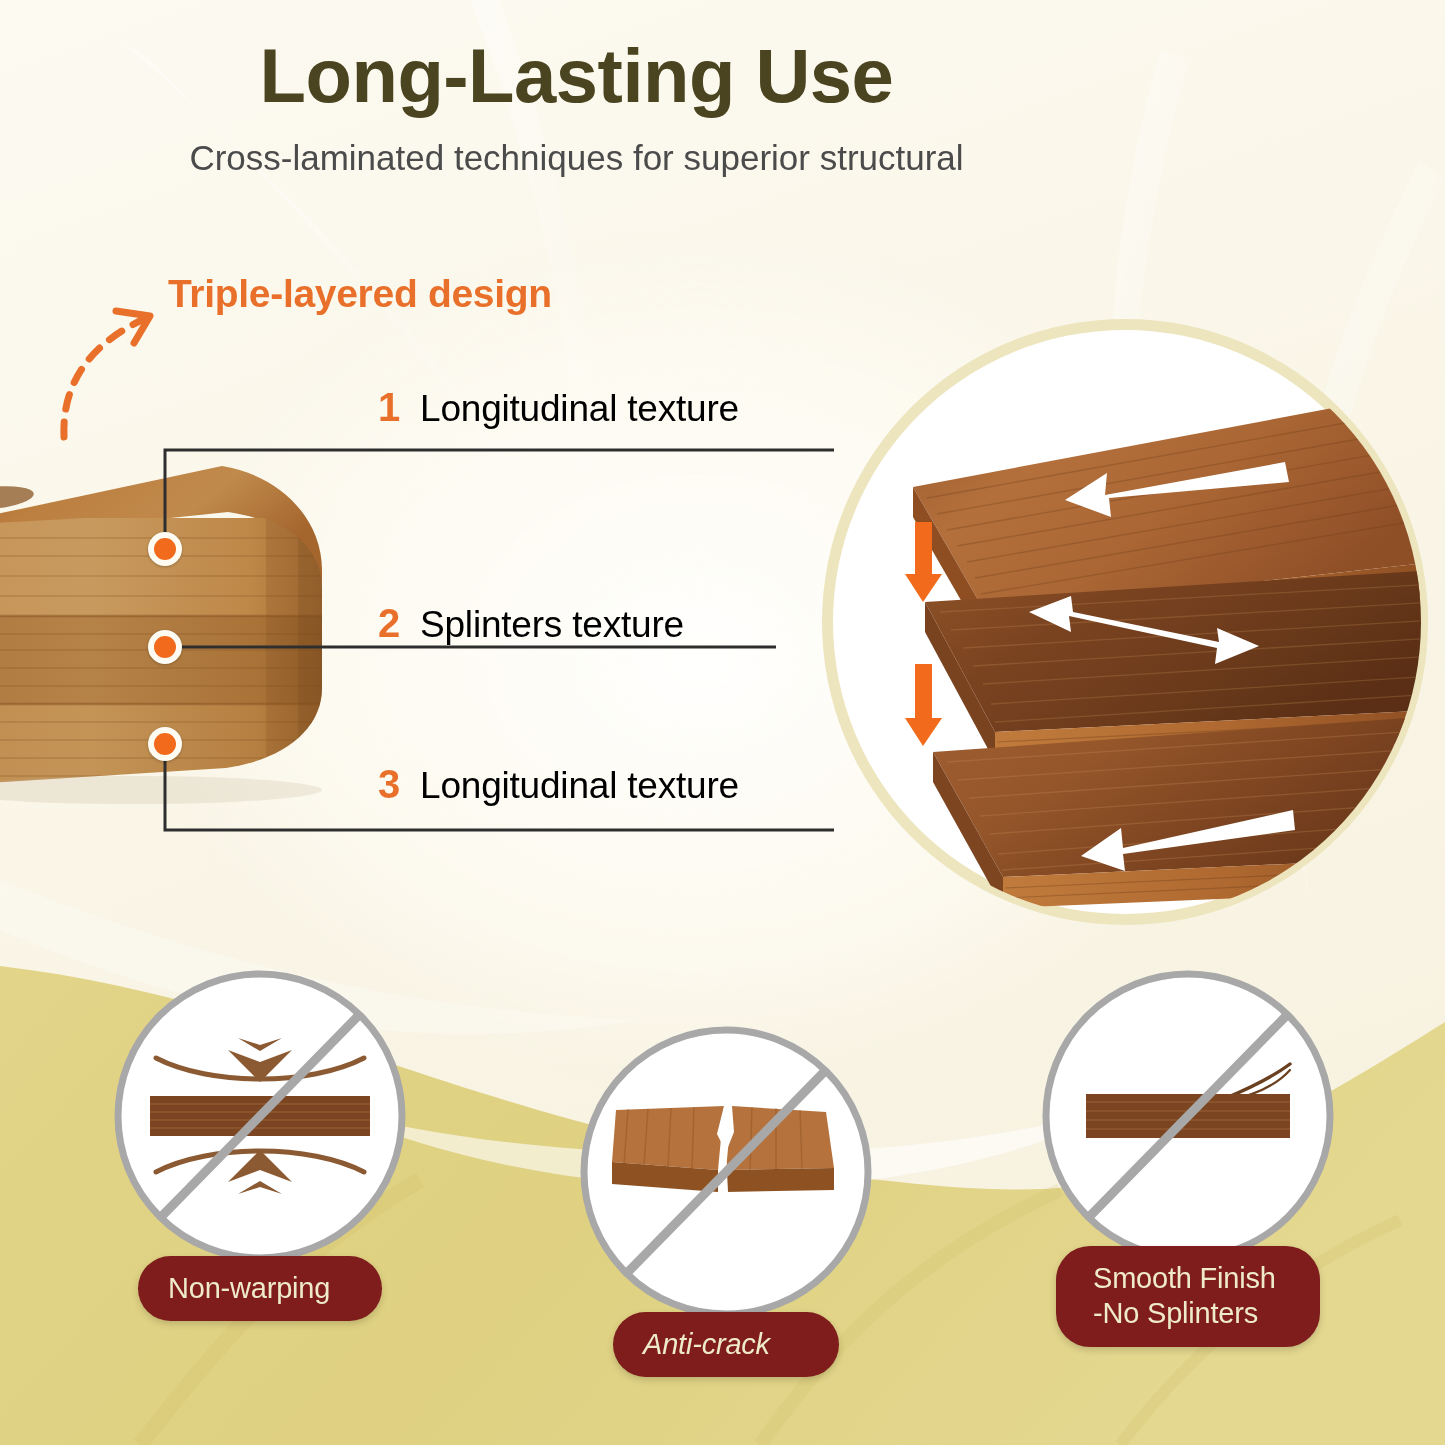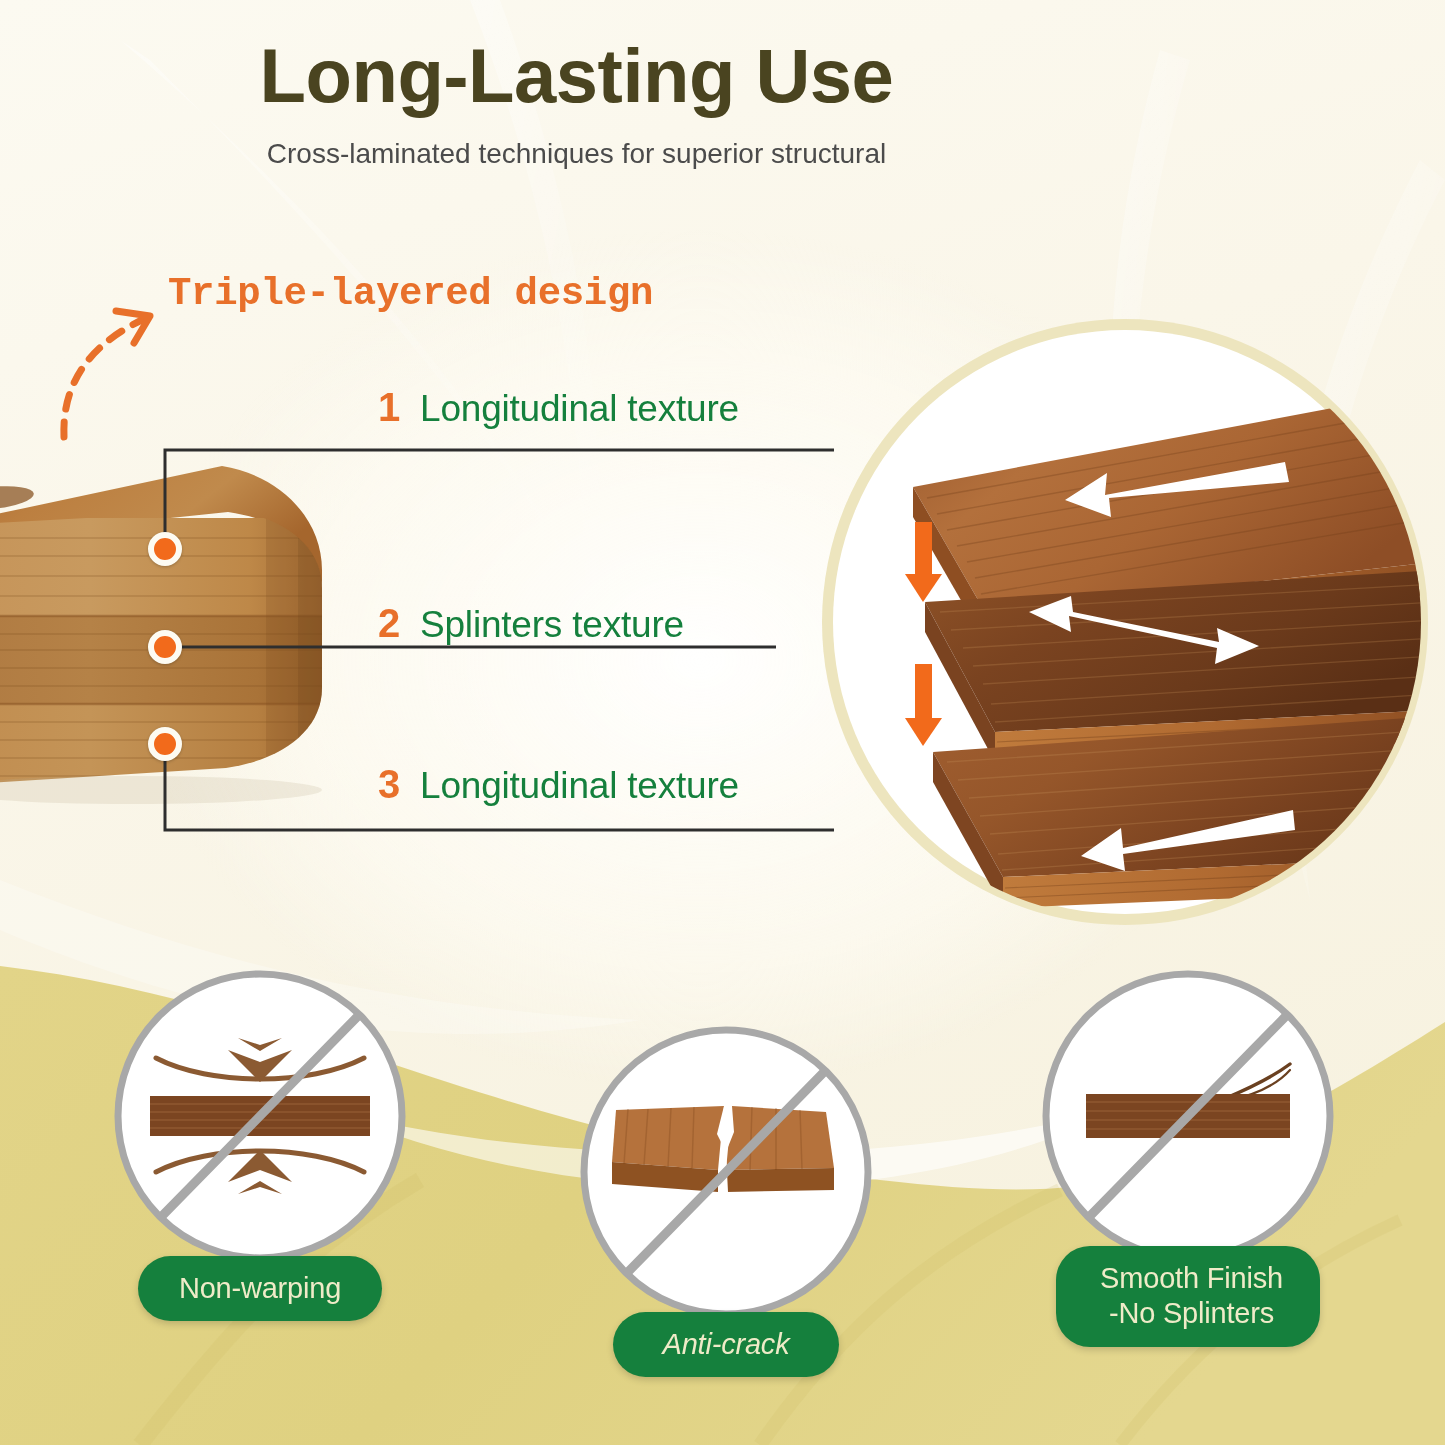--- a/index.html
+++ b/index.html
@@ -14,38 +14,38 @@
   
   #bg { position: absolute; inset: 0; z-index: 0; }
 
   
   .header { position: absolute; top: 0; left: 0; width: 1153px; z-index: 5; text-align: center; }
   .title {
     font-size: 76px; font-weight: bold; color: #4A4420;
     letter-spacing: -0.5px; margin-top: 36px; line-height: 1.05;
   }
   .subtitle {
-    font-size: 28px; color: #4B4B4B; line-height: 1.28;
+    font-size: 35px; color: #4B4B4B; line-height: 1.28;
     margin-top: 20px; font-weight: 400;
   }
 
   
   .triple-heading {
     position: absolute; left: 168px; top: 272px; z-index: 6;
-    font-size: 39px; font-weight: bold; color: #E8702A; letter-spacing: -0.3px; font-family: Liberation Mono, monospace;
+    font-size: 39px; font-weight: bold; color: #E8702A; letter-spacing: -0.3px;
   }
   .curved-arrow { position: absolute; left: 40px; top: 285px; z-index: 6; }
 
   
   .callout { position: absolute; z-index: 7; display: flex; align-items: baseline; }
   .callout .num {
     font-size: 40px; font-weight: bold; color: #E8702A; margin-right: 18px;
     min-width: 26px; text-align: center;
   }
-  .callout .txt { font-size: 37px; color: #15803d; letter-spacing: -0.2px; white-space: nowrap; }
+  .callout .txt { font-size: 37px; color: #000000; letter-spacing: -0.2px; white-space: nowrap; }
   #callout-1 { left: 376px; top: 385px; }
   #callout-2 { left: 376px; top: 601px; }
   #callout-3 { left: 376px; top: 762px; }
 
   
   #leaders { position: absolute; inset: 0; z-index: 4; }
 
   
   #product { position: absolute; left: -18px; top: 438px; z-index: 3; }
 
@@ -60,22 +60,22 @@
   #dot-3 { left: 148px; top: 727px; }
 
   
   #inset { position: absolute; left: 815px; top: 312px; z-index: 4; }
 
   
   .badge { position: absolute; z-index: 9; }
   .badge-circle { position: relative; }
   .badge-pill {
     position: absolute; left: 50%; transform: translateX(-50%);
-    background: #15803d; color: #EFEBC8; border-radius: 34px;
-    font-size: 29px; text-align: center; padding: 15px 30px;
+    background: #7f1d1d; color: #EFEBC8; border-radius: 34px;
+    font-size: 29px; padding: 15px 30px;
     line-height: 1.22; white-space: pre-line; letter-spacing: -0.2px;
     box-shadow: 0 3px 7px rgba(0,0,0,.17);
   }
   #badge-1 { left: 110px; top: 966px; }
   #badge-1 .badge-pill { top: 290px; min-width: 244px; }
   #badge-2 { left: 576px; top: 1022px; }
   #badge-2 .badge-pill { top: 290px; min-width: 226px; font-style: italic; }
   #badge-3 { left: 1038px; top: 966px; }
   #badge-3 .badge-pill { top: 280px; min-width: 264px; padding-left: 37px; }
 </style>

